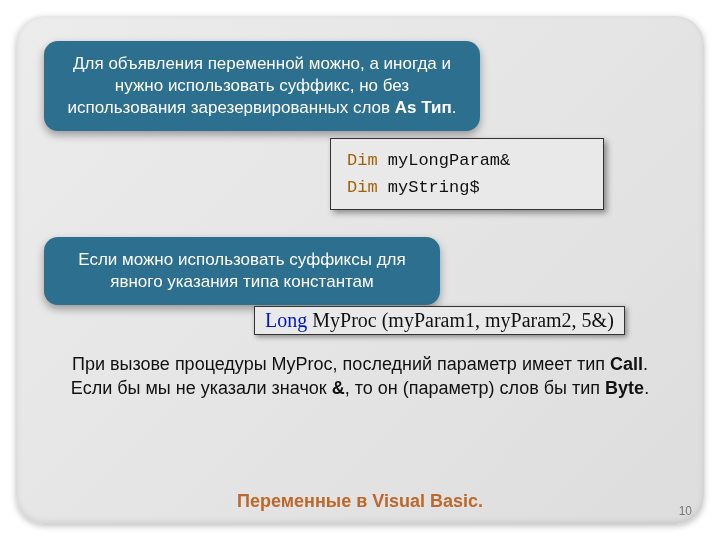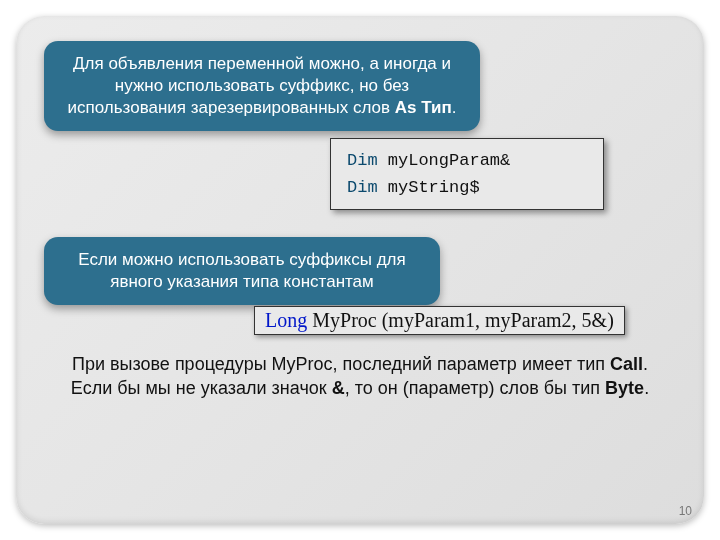--- a/index.html
+++ b/index.html
@@ -57,21 +57,21 @@
     width: 240px;
     background: #e9e9e9;
     border: 1px solid #333;
     box-shadow: 3px 3px 6px rgba(0,0,0,0.4);
     padding: 8px 16px;
     font-family: "Courier New", monospace;
     font-size: 17px;
     line-height: 1.6;
     color: #111;
   }
-  .kw { color: #0c4a6e; }
+  .kw { color: #a16207; }
   .call-box {
     position: absolute;
     left: 254px;
     top: 306px;
     background: #e9e9e9;
     border: 1px solid #333;
     box-shadow: 2px 2px 5px rgba(0,0,0,0.4);
     padding: 2px 10px;
     font-family: "Times New Roman", Times, serif;
     font-size: 20px;
@@ -132,14 +132,15 @@
 
   <div class="call-box">
     <span class="call-kw">Long</span><span> MyProc (myParam1, myParam2, 5&amp;)</span>
   </div>
 
   <div class="body-text">
     <span>При вызове процедуры MyProc, последний параметр имеет тип </span><span class="bold">Call</span><span>.</span><br>
     <span>Если бы мы не указали значок </span><span class="bold">&amp;</span><span>, то он (параметр) слов бы тип </span><span class="bold">Byte</span><span>.</span>
   </div>
 
+  <div class="footer-title">Переменные в Visual Basic.</div>
   <div class="page-number">10</div>
 </div>
 
 </body></html>

